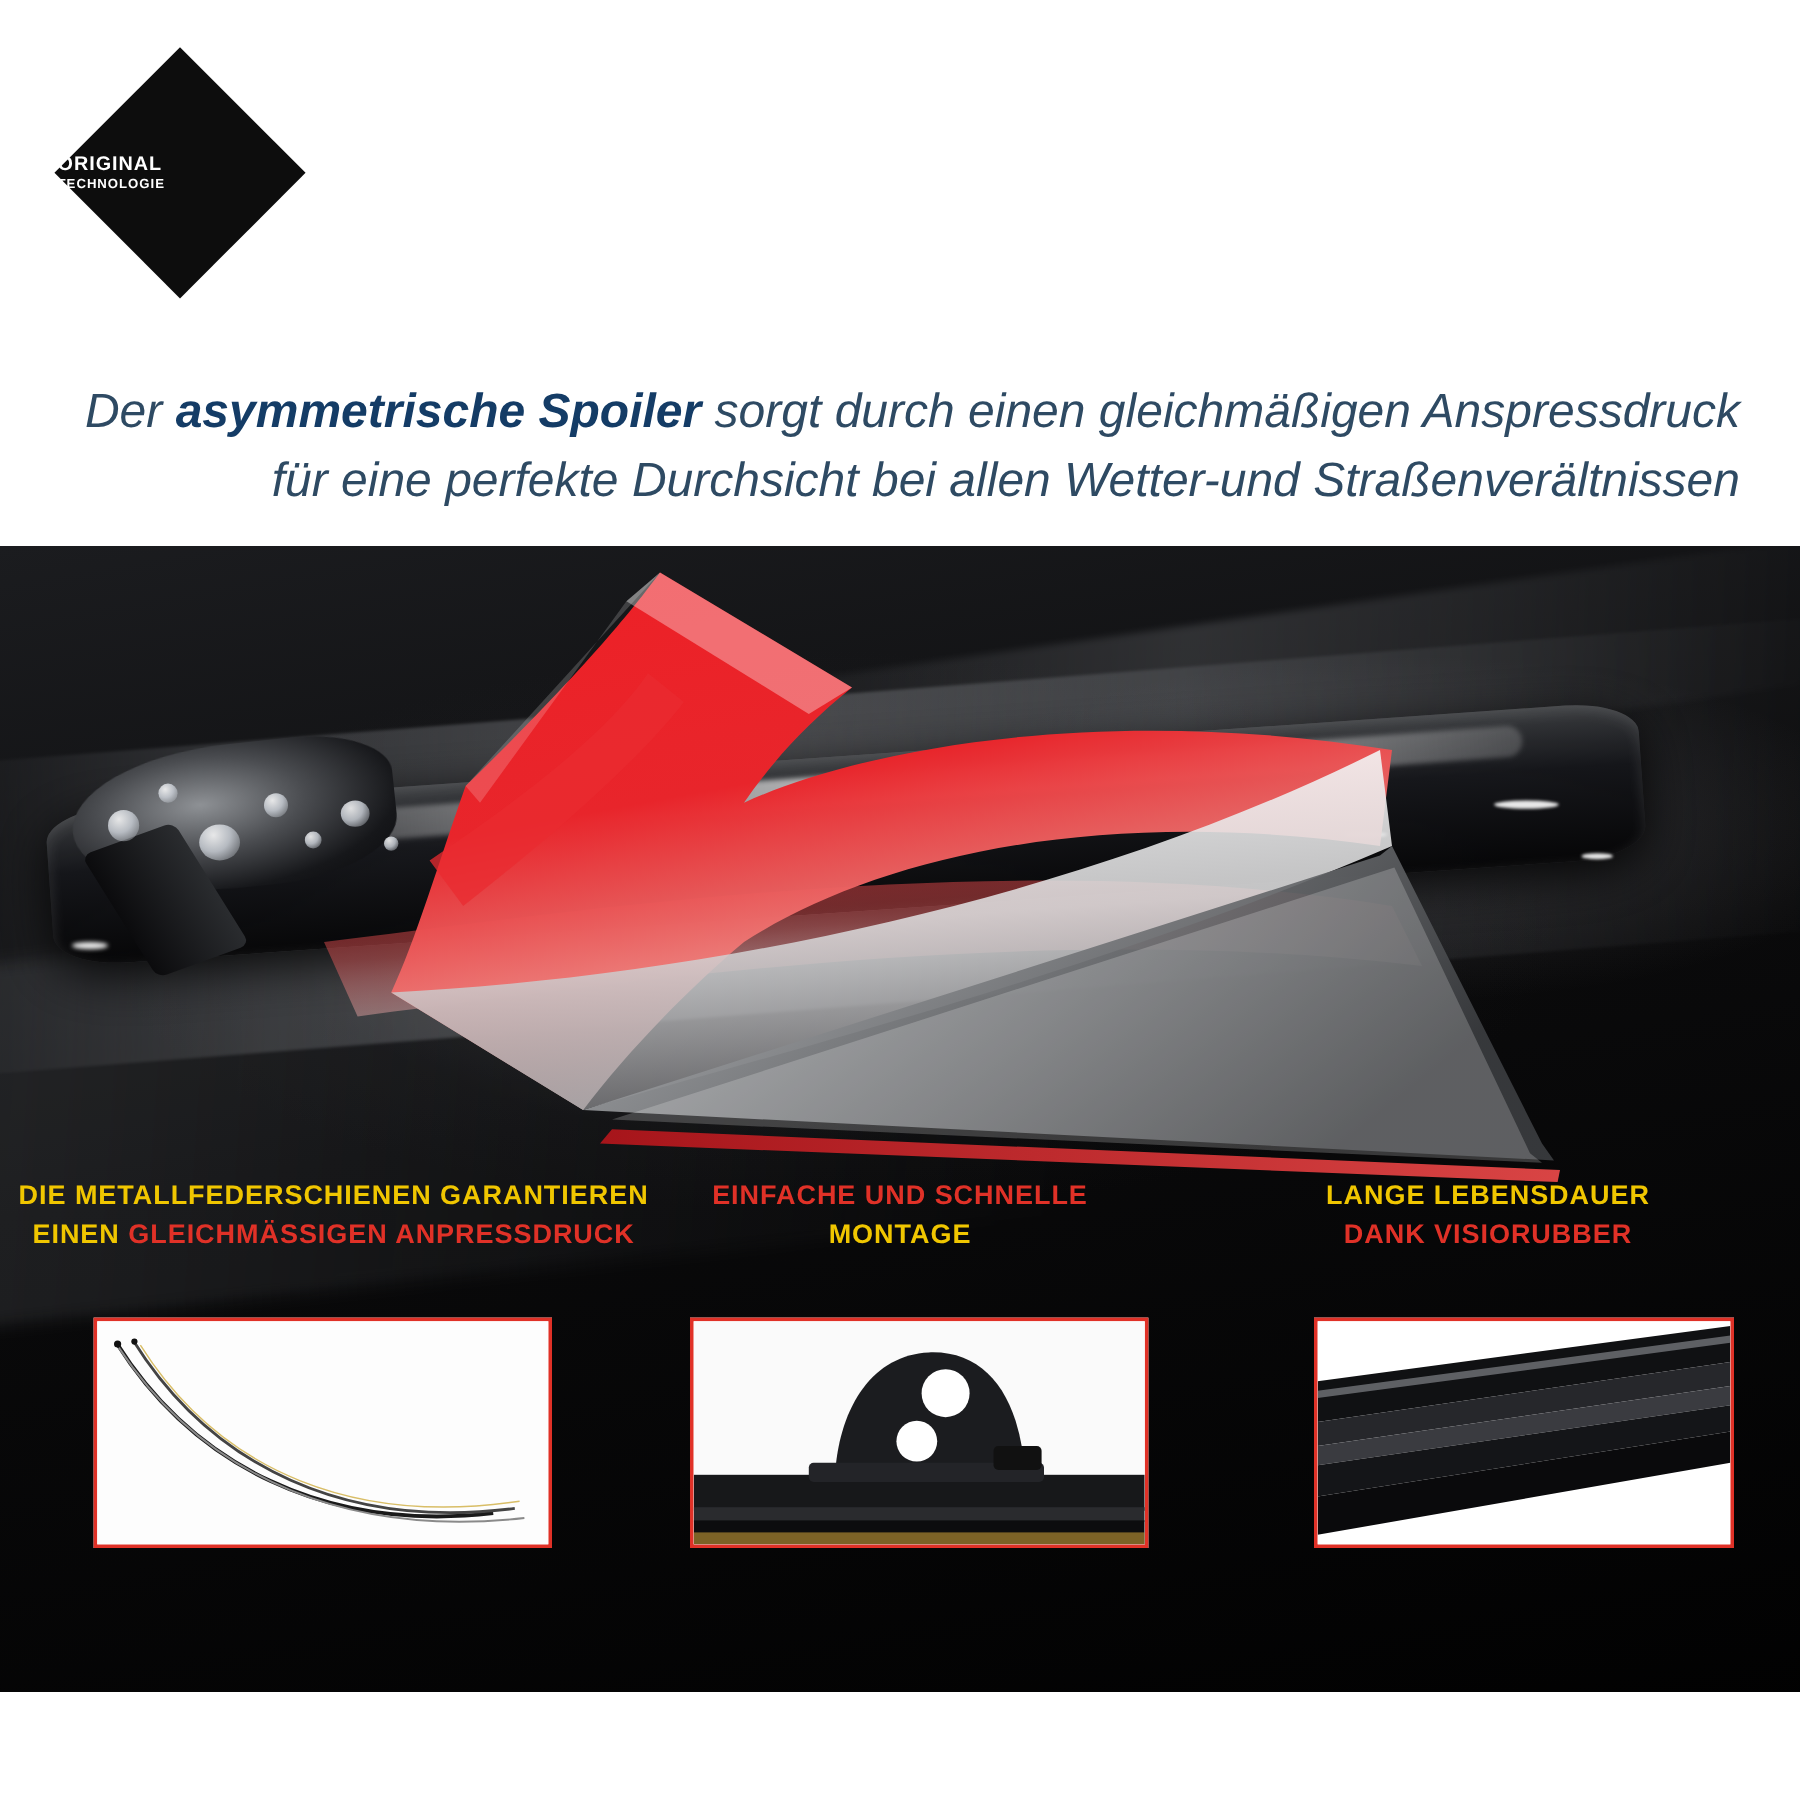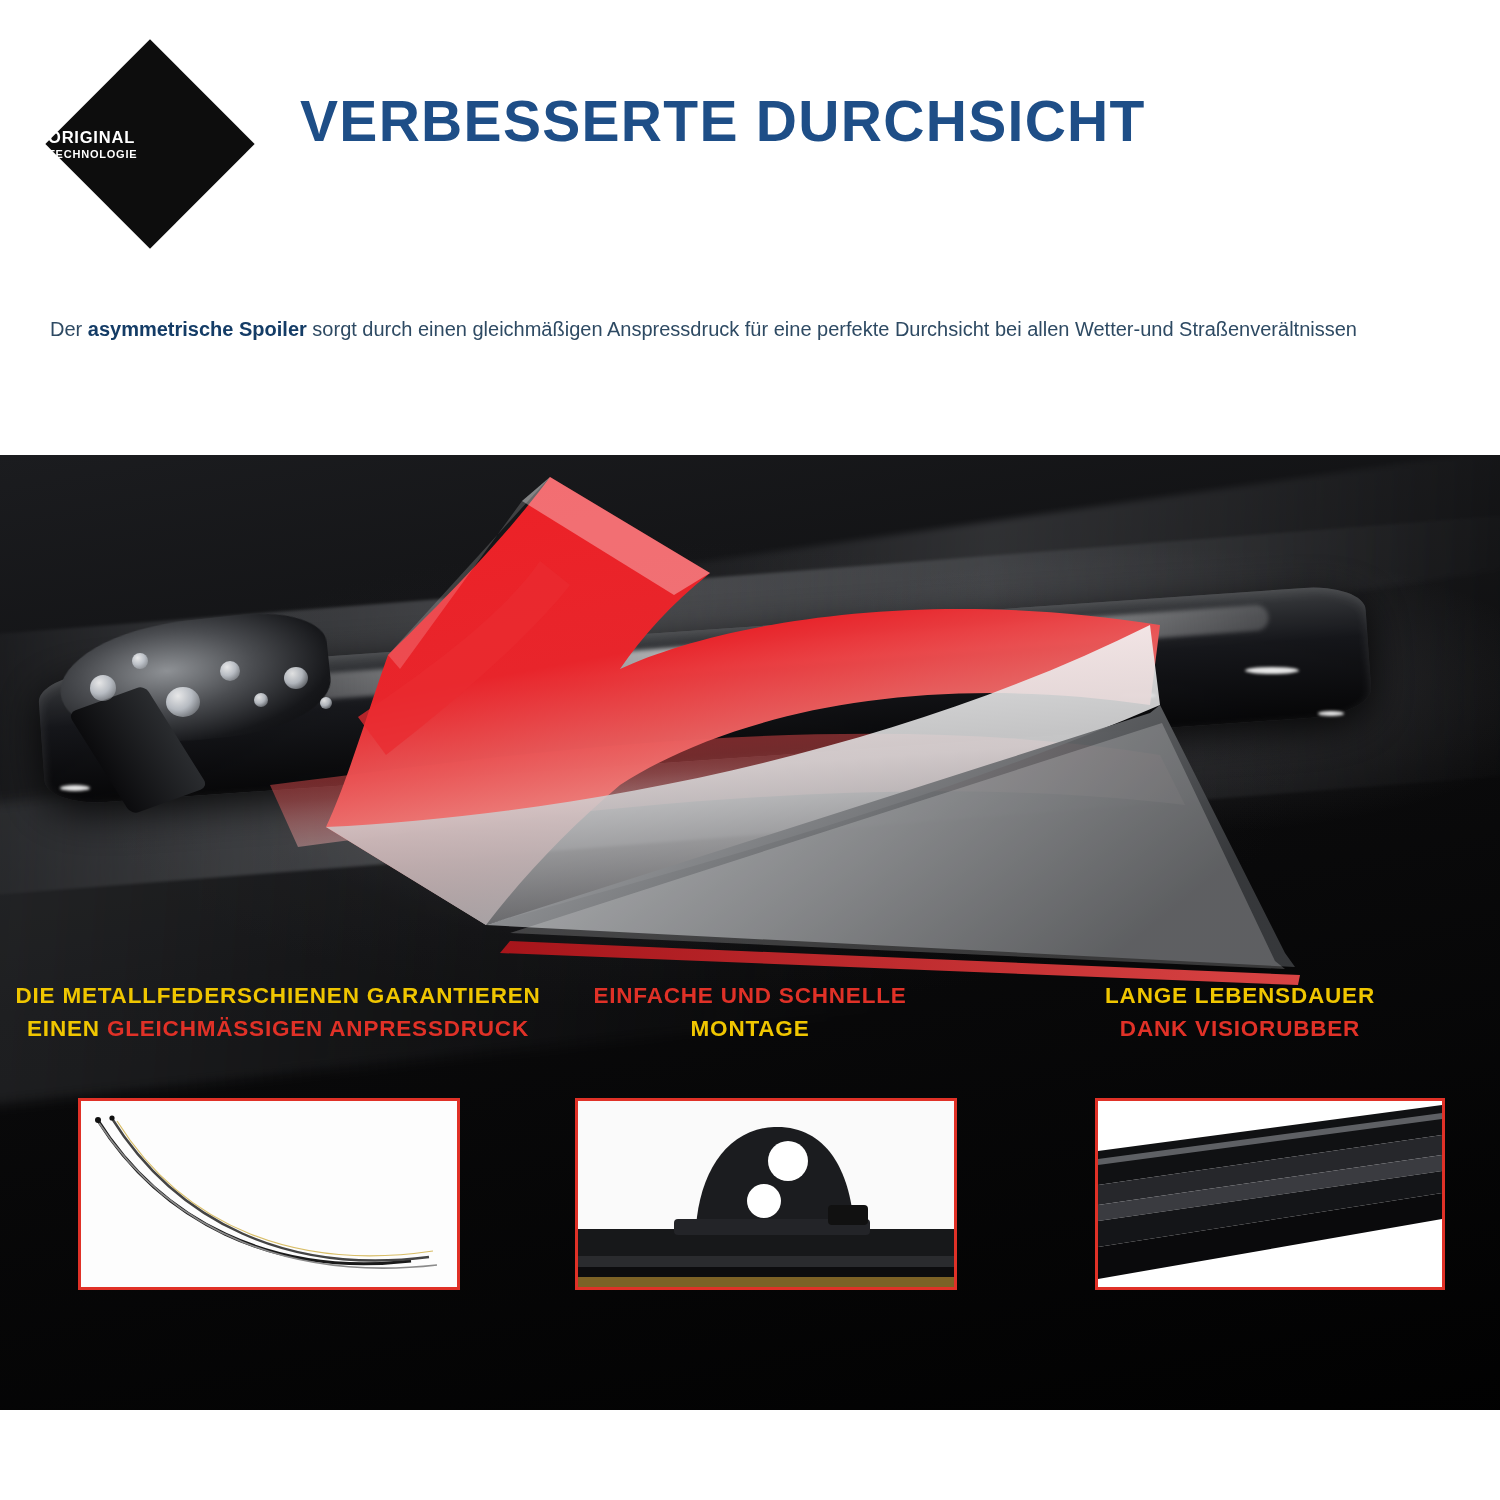--- a/index.html
+++ b/index.html
@@ -69,24 +69,25 @@
     letter-spacing: 1.3px;
     white-space: nowrap;
   }
 
   
   .subtext {
     position: absolute;
     left: 50px;
     top: 315px;
     width: 1400px;
-    text-align: left;
+    text-align: right;
     color: #2e4a63;
-    font-size: 20px;
+    font-size: 40px;
     line-height: 1.42;
+    font-style: italic;
   }
   .subtext b { font-weight: bold; color: #143c66; }
 
   
   .hero {
     position: absolute;
     left: 0;
     top: 455px;
     width: 1500px;
     height: 1070px;
@@ -267,21 +268,20 @@
 <div class="top-section">
 
   <div class="badge-wrap">
     <div class="badge-diamond"></div>
     <div class="badge-text">
       <div class="badge-line1">ORIGINAL</div>
       <div class="badge-line2">TECHNOLOGIE</div>
     </div>
   </div>
 
-  <div class="headline">VERBESSERTE DURCHSICHT</div>
 
   <div class="subtext">
     <span>Der </span><b>asymmetrische Spoiler</b><span> sorgt durch einen gleichmäßigen Anspressdruck für eine perfekte Durchsicht bei allen Wetter-und Straßenverältnissen</span>
   </div>
 </div>
 
 <div class="hero">
   <div class="hero-bg"></div>
   <div class="road-blur"></div>
   <div class="hero-glass-streak"></div>

